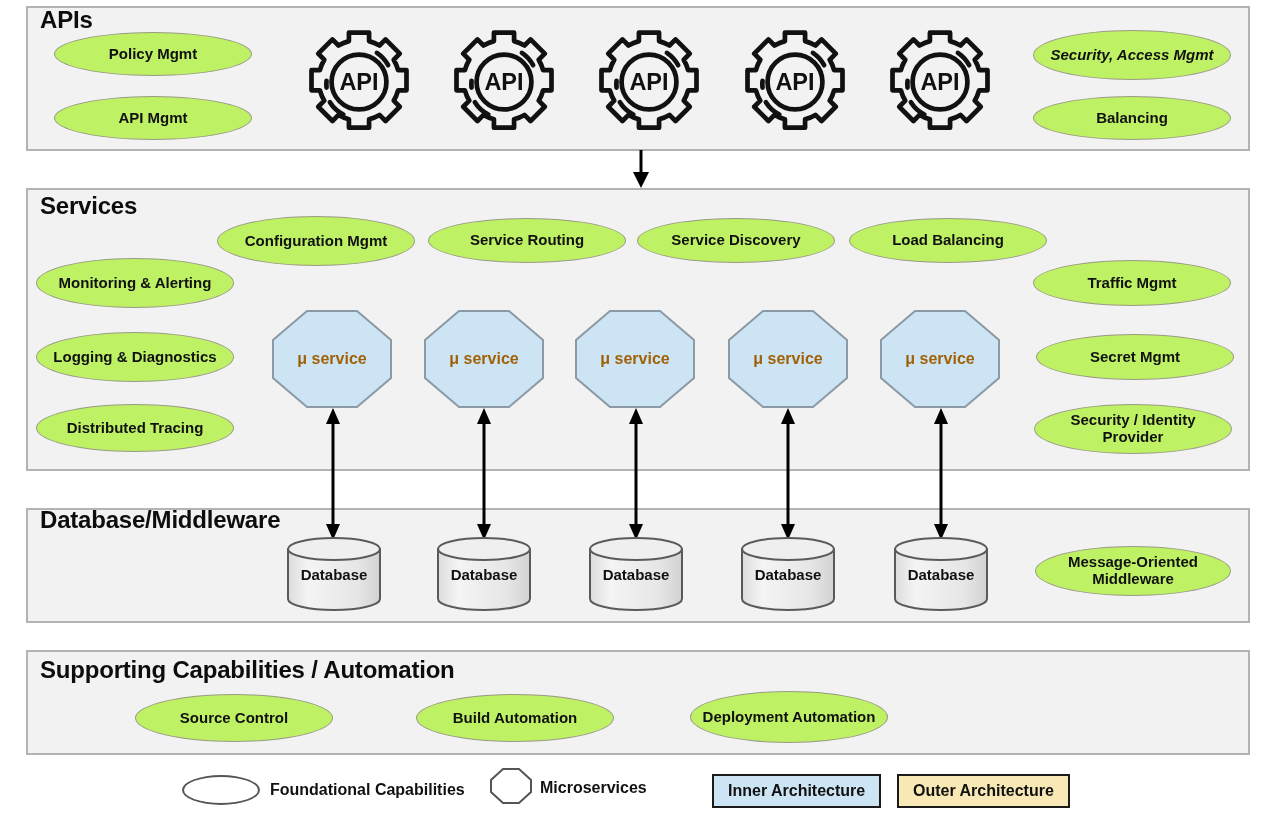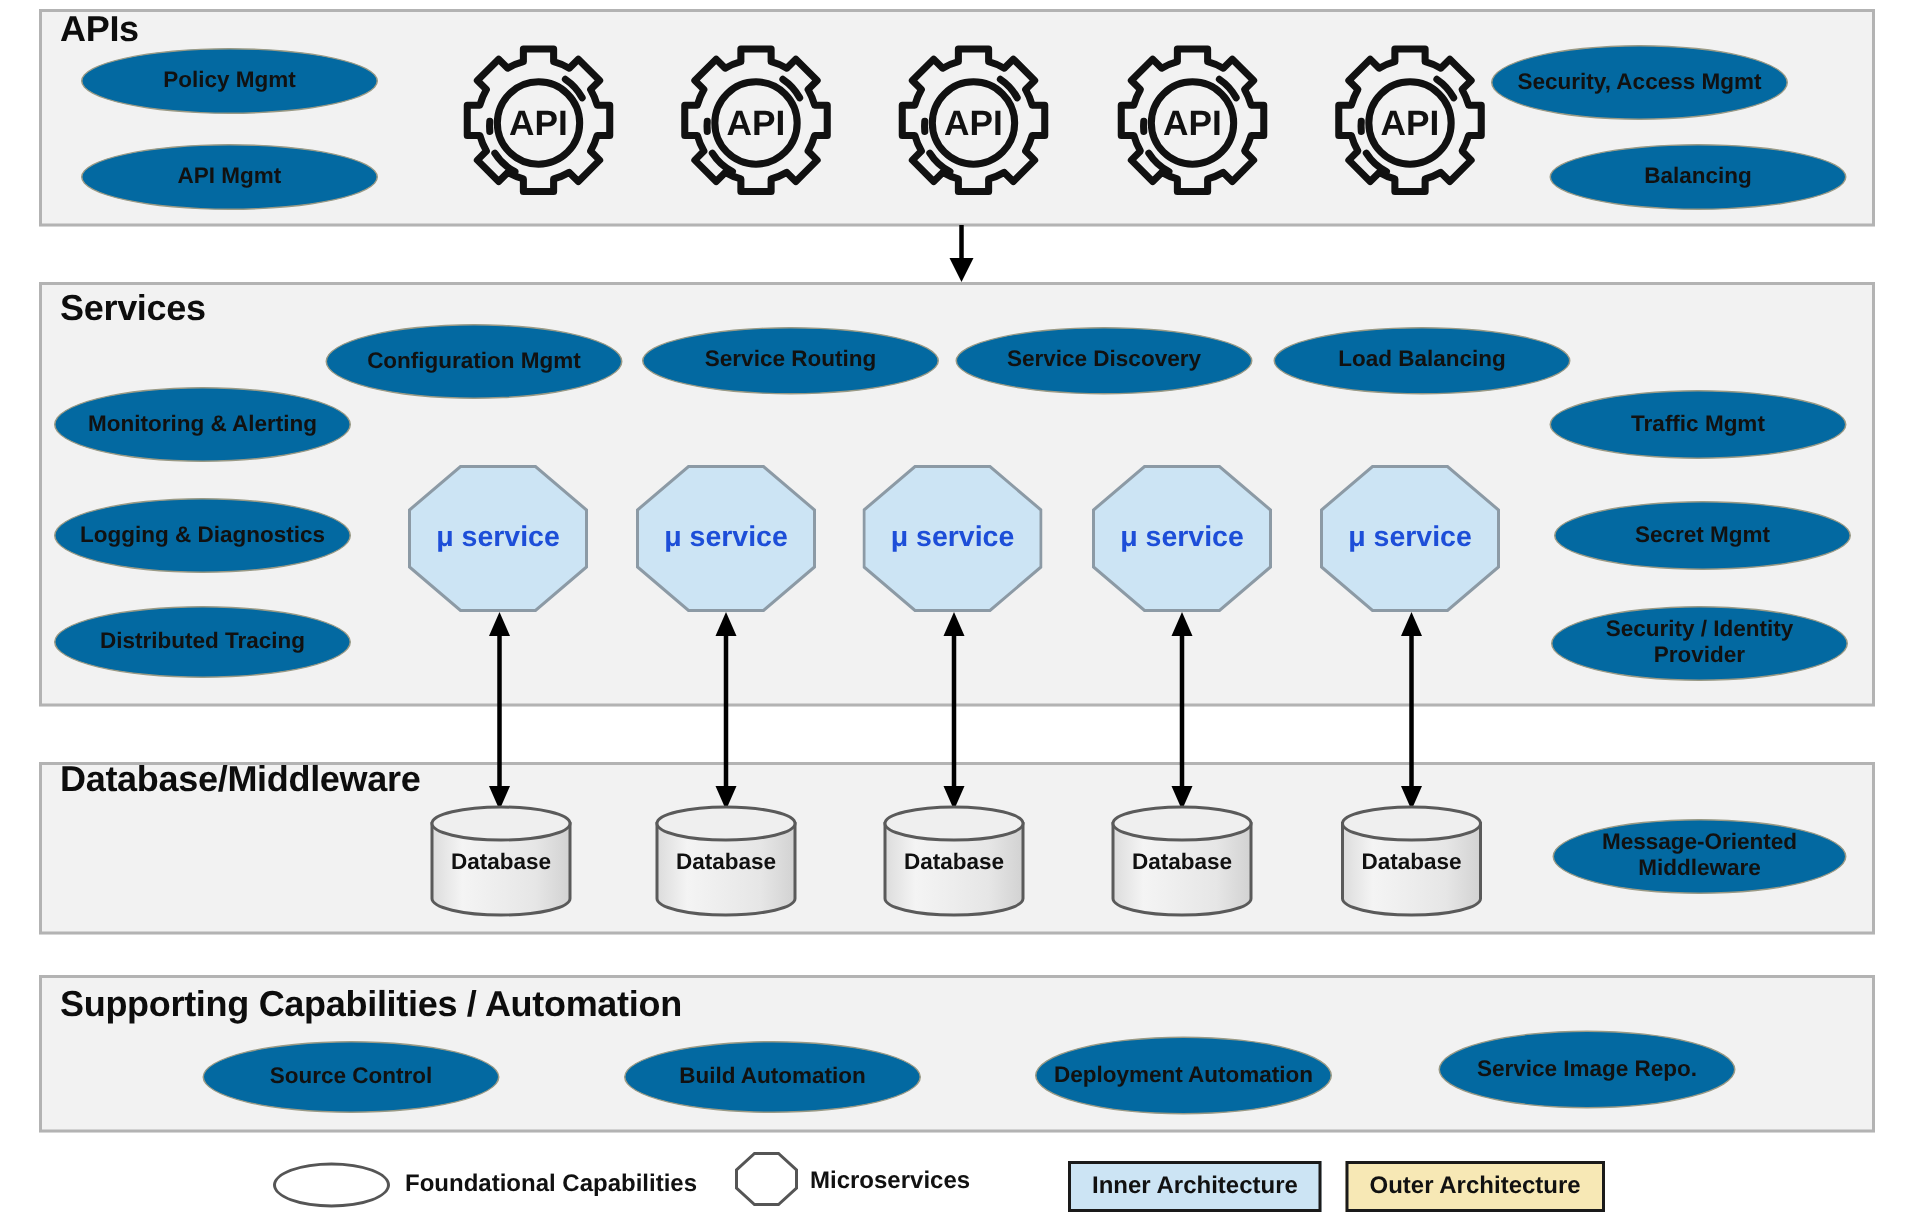--- a/index.html
+++ b/index.html
@@ -35,42 +35,42 @@
     font-weight: bold;
     color: #0d0d0d;
     letter-spacing: -0.2px;
     white-space: nowrap;
     z-index: 6;
   }
 
   
   .ellipse {
     position: absolute;
-    background: #0369a1;
+    background: #bef264;
     border: 1.5px solid #9a9a85;
     border-radius: 50%;
     display: flex;
     align-items: center;
     justify-content: center;
     text-align: center;
     box-sizing: border-box;
     color: #111111;
     font-weight: bold;
     font-size: 15px;
     line-height: 1.12;
     padding: 0 8px;
     z-index: 3;
   }
   .octagon-wrap { position: absolute; z-index: 3; }
   .octagon-wrap svg { position: absolute; left: 0; top: 0; }
   .octagon-label {
     position: absolute;
     left: 0; top: 0; right: 0; bottom: 0;
     display: flex; align-items: center; justify-content: center;
-    font-weight: bold; font-size: 19px; color: #1d4ed8;
+    font-weight: bold; font-size: 16px; color: #a16207;
     text-align: center;
   }
 
   
   .db {
     position: absolute;
     z-index: 3;
   }
   .db svg { position: absolute; left: 0; top: 0; }
   .db-label {
@@ -127,21 +127,21 @@
 <body>
 
 <div id="canvas">
 
   <div class="panel" style="left:26px; top:6px; width:1224px; height:145px;"></div>
   <div class="panel-title" style="left:40px; top:6px;">APIs</div>
 
   <div class="ellipse" style="left:54px; top:32px; width:198px; height:44px;">Policy Mgmt</div>
   <div class="ellipse" style="left:54px; top:96px; width:198px; height:44px;">API Mgmt</div>
 
-  <div class="ellipse" style="left:994px; top:30px; width:198px; height:50px;">Security, Access Mgmt</div>
+  <div class="ellipse" style="left:1033px; top:30px; width:198px; height:50px;font-style:italic;">Security, Access Mgmt</div>
   <div class="ellipse" style="left:1033px; top:96px; width:198px; height:44px;">Balancing</div>
 
   <div class="gear" style="left:303px; top:26px;">
     <svg width="112" height="112" viewBox="0 0 100 100" aria-hidden="true">
       <g fill="none" stroke="#111111" stroke-width="4.2" stroke-linejoin="round" stroke-linecap="round">
         <path d="M41 6 h18 v7.5 a38 38 0 0 1 9.3 3.9 l5.4-5.4 l12.7 12.7 l-5.4 5.4 a38 38 0 0 1 3.9 9.3 h7.5 v18 h-7.5 a38 38 0 0 1-3.9 9.3 l5.4 5.4 l-12.7 12.7 l-5.4-5.4 a38 38 0 0 1-9.3 3.9 v7.5 h-18 v-7.5 a38 38 0 0 1-9.3-3.9 l-5.4 5.4 l-12.7-12.7 l5.4-5.4 a38 38 0 0 1-3.9-9.3 h-7.5 v-18 h7.5 a38 38 0 0 1 3.9-9.3 l-5.4-5.4 l12.7-12.7 l5.4 5.4 a38 38 0 0 1 9.3-3.9 z"></path>
         <circle cx="50" cy="50" r="24.5"></circle>
         <path d="M66 24 a31 31 0 0 1 10 11"></path>
         <path d="M24 68 a31 31 0 0 0 12 11"></path>
         <path d="M21 55 a31 31 0 0 1 0-6"></path>
@@ -336,21 +336,20 @@
   </div>
 
   <div class="ellipse" style="left:1035px; top:546px; width:196px; height:50px;">Message-Oriented Middleware</div>
 
   <div class="panel" style="left:26px; top:650px; width:1224px; height:105px;"></div>
   <div class="panel-title" style="left:40px; top:656px;">Supporting Capabilities / Automation</div>
 
   <div class="ellipse" style="left:135px; top:694px; width:198px; height:48px;">Source Control</div>
   <div class="ellipse" style="left:416px; top:694px; width:198px; height:48px;">Build Automation</div>
   <div class="ellipse" style="left:690px; top:691px; width:198px; height:52px;">Deployment Automation</div>
-  <div class="ellipse" style="left:959px; top:687px; width:198px; height:52px;">Service Image Repo.</div>
 
   <div id="legend">
 
     <div class="legend-item" style="left:182px; top:4px;">
       <span style="display:inline-block; width:74px; height:26px; border:2px solid #555; border-radius:50%; background:#ffffff;"></span>
       <span class="legend-text" style="margin-left:10px;">Foundational Capabilities</span>
     </div>
 
     <div class="legend-item" style="left:490px; top:2px;">
       <span style="display:inline-block;">

